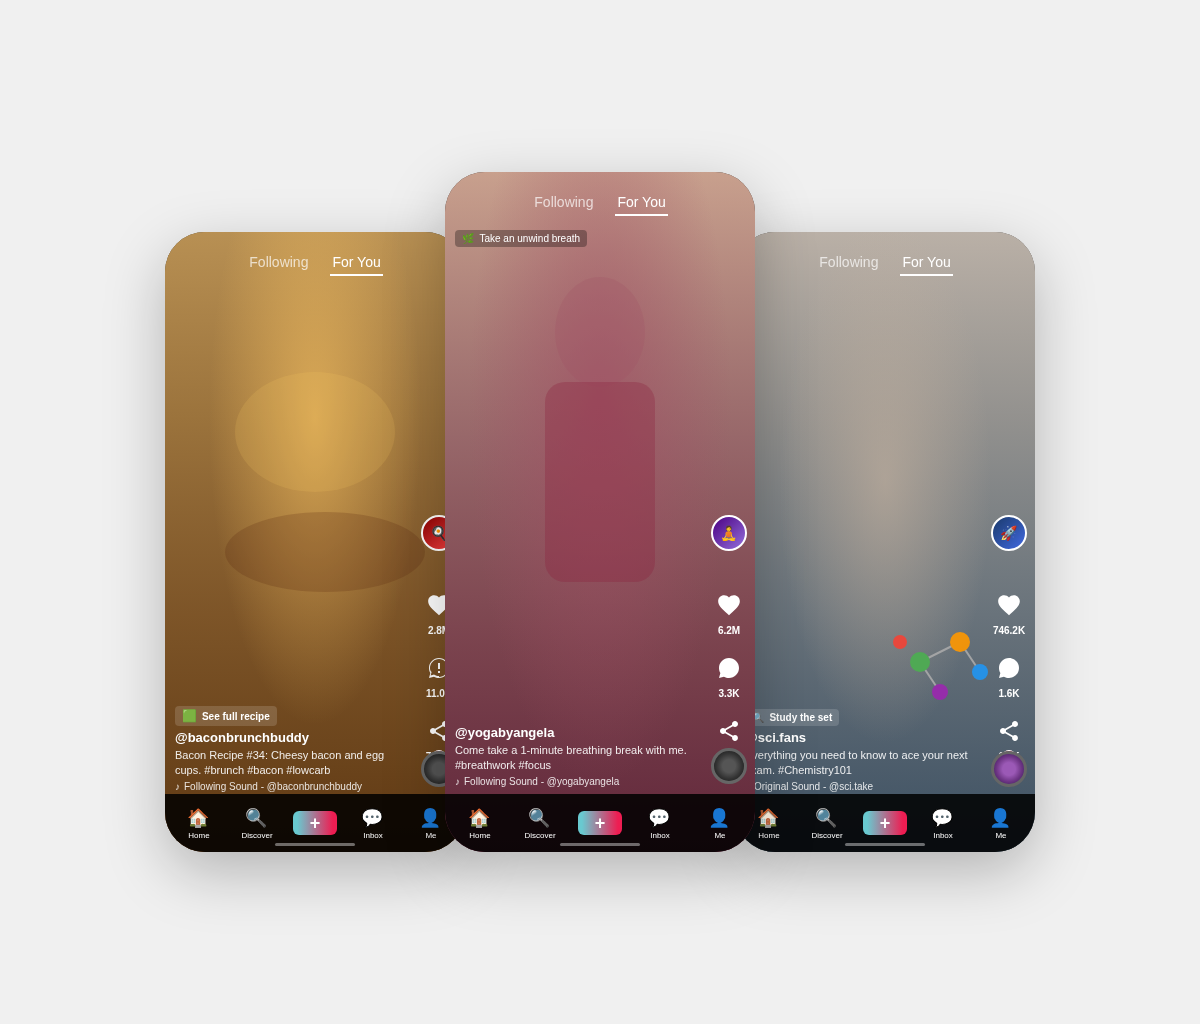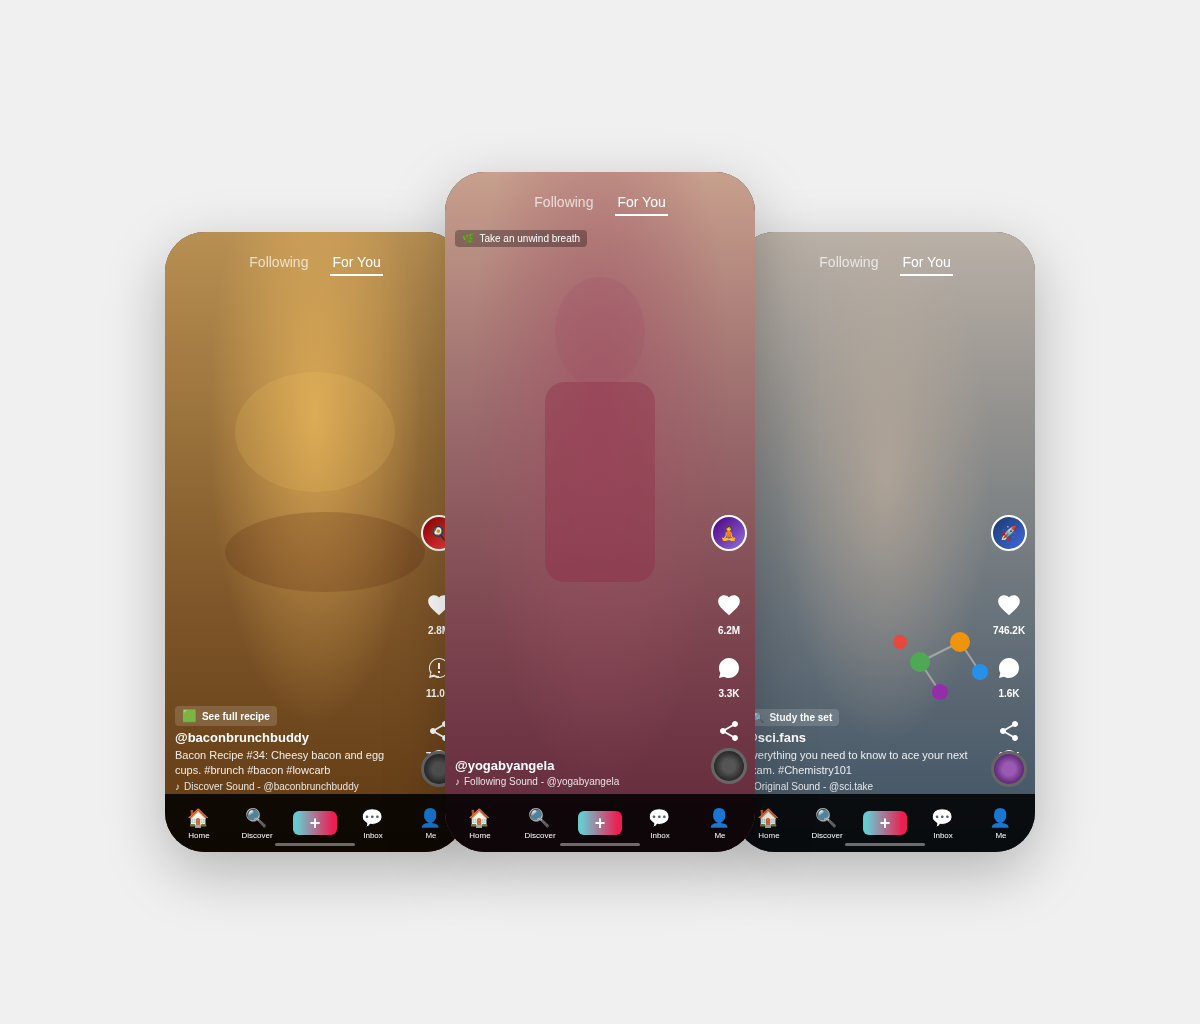--- a/index.html
+++ b/index.html
@@ -393,21 +393,21 @@
         </div>
       </div>
 
       <div class="music-disc"></div>
 
       <div class="bottom-info">
         <div class="username">@baconbrunchbuddy</div>
         <div class="description">Bacon Recipe #34: Cheesy bacon and egg cups. #brunch #bacon #lowcarb</div>
         <div class="sound-info">
           <span>♪</span>
-          <span>Discover Sound - @baconbrunchbuddy</span>
+          <span>Following Sound - @baconbrunchbuddy</span>
         </div>
       </div>
 
       <div class="bottom-nav">
         <div class="bottom-nav-item active">
           <div class="nav-icon">🏠</div>
           <span>Home</span>
         </div>
         <div class="bottom-nav-item">
           <div class="nav-icon">🔍</div>
@@ -479,20 +479,21 @@
               </svg>
           </div>
           <span class="action-count">3.9K</span>
         </div>
       </div>
 
       <div class="music-disc" style="bottom:68px;"></div>
 
       <div class="bottom-info" style="bottom:65px;">
         <div class="username">@yogabyangela</div>
+        <div class="description">Come take a 1-minute breathing break with me. #breathwork #focus</div>
         <div class="sound-info">
           <span>♪</span>
           <span>Following Sound - @yogabyangela</span>
         </div>
       </div>
 
       <div class="bottom-nav">
         <div class="bottom-nav-item active">
           <div class="nav-icon">🏠</div>
           <span>Home</span>

